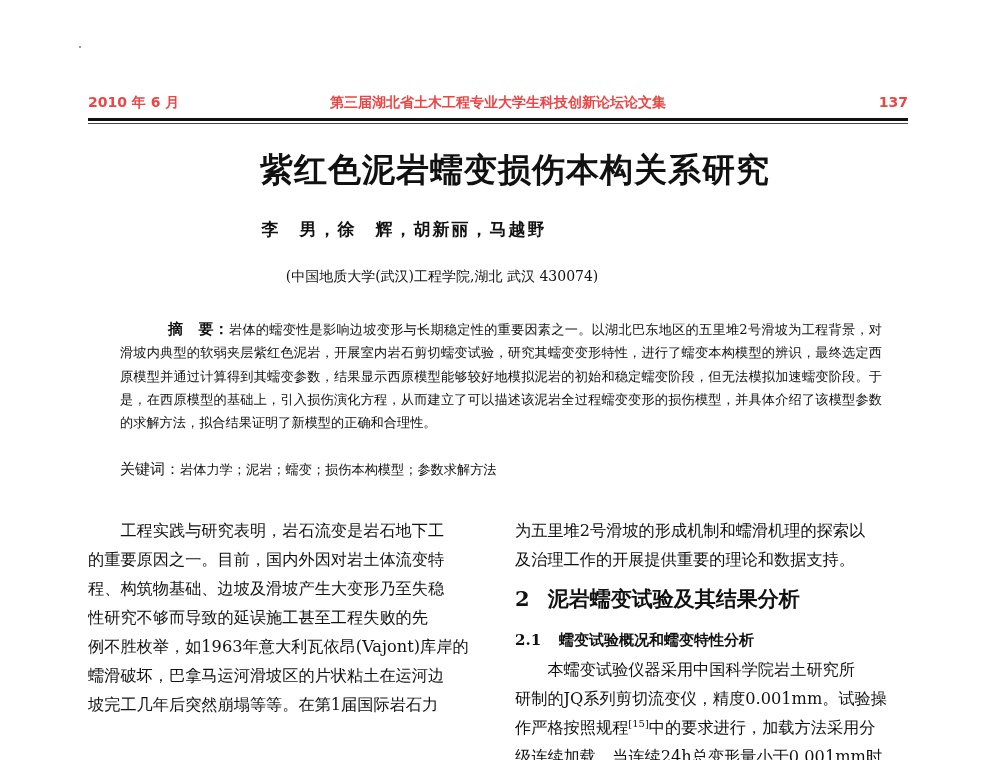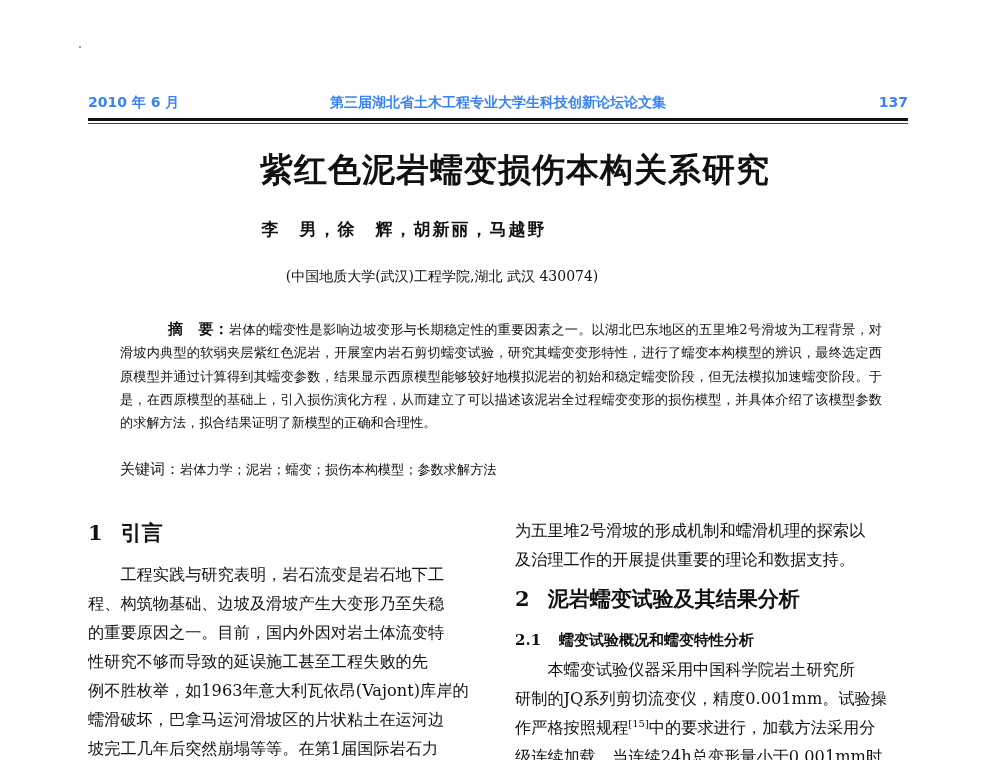--- a/index.html
+++ b/index.html
@@ -6,21 +6,21 @@
   body {
     width: 1000px; height: 760px; overflow: hidden;
     background: #ffffff; color: #111;
     font-family: "DejaVu Serif", "Liberation Serif", serif;
     position: relative;
   }
   .speck { position: absolute; left: 79px; top: 46px; width: 2px; height: 2px; background: #999; }
   .running-head {
     position: absolute; left: 88px; top: 92px; width: 820px; height: 22px;
     font-family: "DejaVu Sans", "Liberation Sans", sans-serif;
-    font-size: 14px; font-weight: bold; color: #3b82f6;
+    font-size: 14px; font-weight: bold; color: #ef4444;
   }
   .rh-date { position: absolute; left: 0; top: 2px; }
   .rh-journal { position: absolute; left: 0; right: 0; top: 2px; text-align: center; }
   .rh-page { position: absolute; right: 0; top: 2px; }
   .head-rule { position: absolute; left: 88px; top: 118px; width: 820px; height: 3px; background: #111; }
   .head-rule2 { position: absolute; left: 88px; top: 123px; width: 820px; height: 1px; background: #444; }
 
   .title {
     position: absolute; left: 15px; width: 1000px; top: 148px; text-align: center;
     font-size: 33px; font-weight: bold; letter-spacing: 1px;
@@ -79,27 +79,24 @@
 
 <div class="abstract">
   <span class="lbl">摘　要：</span><span>岩体的蠕变性是影响边坡变形与长期稳定性的重要因素之一。以湖北巴东地区的五里堆2号滑坡为工程背景，对滑坡内典型的软弱夹层紫红色泥岩，开展室内岩石剪切蠕变试验，研究其蠕变变形特性，进行了蠕变本构模型的辨识，最终选定西原模型并通过计算得到其蠕变参数，结果显示西原模型能够较好地模拟泥岩的初始和稳定蠕变阶段，但无法模拟加速蠕变阶段。于是，在西原模型的基础上，引入损伤演化方程，从而建立了可以描述该泥岩全过程蠕变变形的损伤模型，并具体介绍了该模型参数的求解方法，拟合结果证明了新模型的正确和合理性。</span>
 </div>
 
 <div class="keywords">
   <span class="lbl">关键词：</span><span>岩体力学；泥岩；蠕变；损伤本构模型；参数求解方法</span>
 </div>
 
 <div class="col col-left">
-  <h2 class="h1">
-    <span class="num">1</span><span>引言</span>
-  </h2>
   <div class="p">
     <span class="line indent">工程实践与研究表明，岩石流变是岩石地下工</span>
+    <span class="line">的重要原因之一。目前，国内外因对岩土体流变特</span>
     <span class="line">程、构筑物基础、边坡及滑坡产生大变形乃至失稳</span>
-    <span class="line">的重要原因之一。目前，国内外因对岩土体流变特</span>
     <span class="line">性研究不够而导致的延误施工甚至工程失败的先</span>
     <span class="line">例不胜枚举，如1963年意大利瓦依昂(Vajont)库岸的</span>
     <span class="line">蠕滑破坏，巴拿马运河滑坡区的片状粘土在运河边</span>
     <span class="line">坡完工几年后突然崩塌等等。在第1届国际岩石力</span>
   </div>
 </div>
 
 <div class="col col-right">
   <div class="p">
     <span class="line">为五里堆2号滑坡的形成机制和蠕滑机理的探索以</span>

